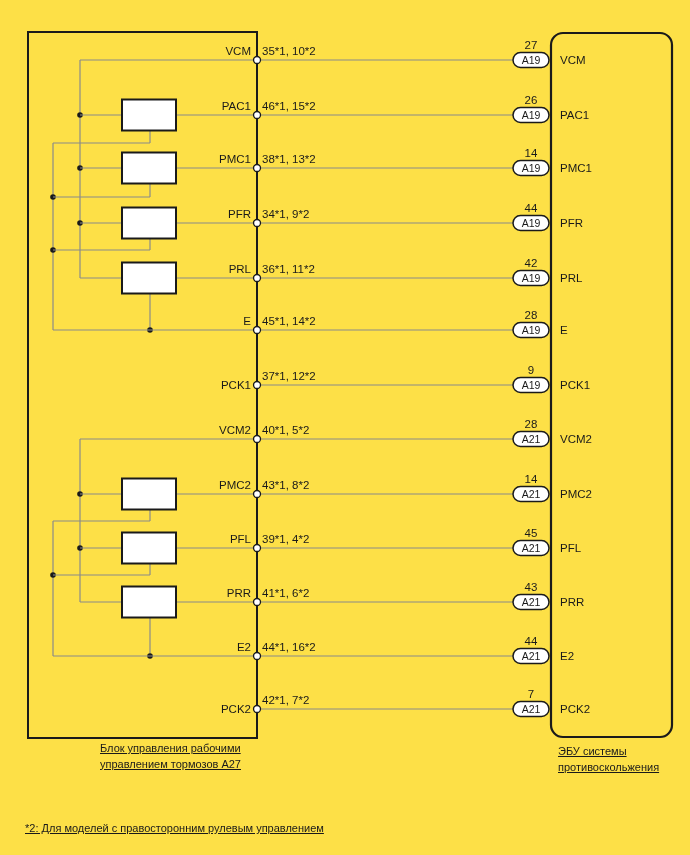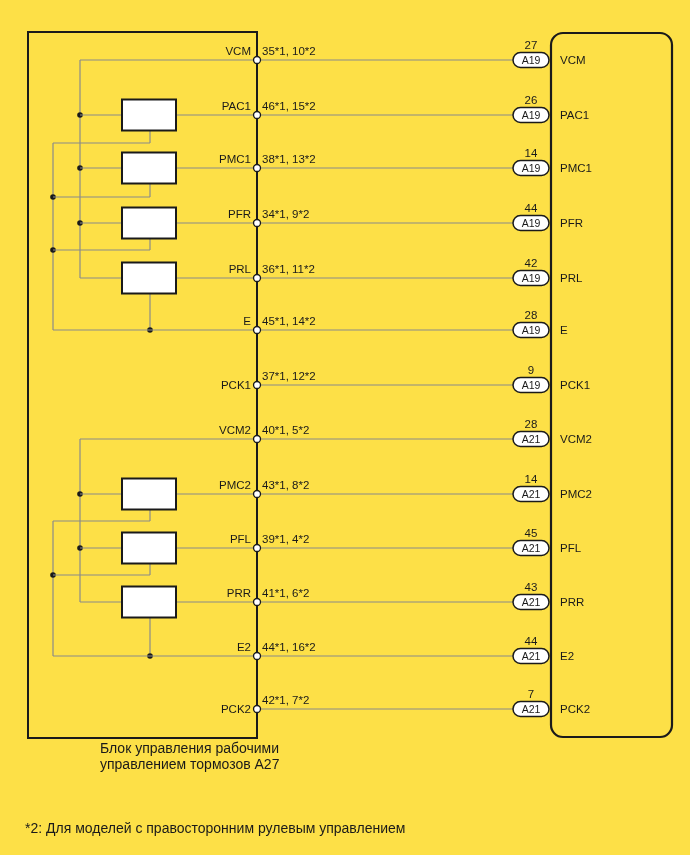--- a/index.html
+++ b/index.html
@@ -1,19 +1,19 @@
 <!DOCTYPE html>
 <html><head>
 <meta charset="utf-8">
 <style>
   html,body{margin:0;padding:0;background:#ffffff;}
   #stage{position:relative;width:690px;height:855px;background:#fde047;overflow:hidden;
          font-family:"Liberation Sans", sans-serif;color:#1a1a1a;}
   #wiring-svg{position:absolute;left:0;top:0;}
-  .cap{position:absolute;font-size:14px;line-height:15.5px;color:#1a1a1a;white-space:nowrap;}
+  .cap{position:absolute;font-size:11px;line-height:15.5px;color:#1a1a1a;white-space:nowrap;text-decoration:underline;}
 </style>
 </head>
 <body>
 
 <div id="stage">
   <svg id="wiring-svg" width="690" height="855" viewBox="0 0 690 855">
       <line x1="80" y1="60" x2="80" y2="278" stroke="#8a8a8a" stroke-width="1.2"></line>
       <circle cx="80" cy="115" r="2.8" fill="#1a1a1a"></circle>
       <circle cx="80" cy="168" r="2.8" fill="#1a1a1a"></circle>
       <circle cx="80" cy="223" r="2.8" fill="#1a1a1a"></circle>
@@ -170,15 +170,19 @@
       <text x="531" y="698" text-anchor="middle" font-size="11.5" fill="#1a1a1a" font-family="&quot;Liberation Sans&quot;, sans-serif">7</text>
       <text x="531" y="712.8" text-anchor="middle" font-size="10.5" fill="#1a1a1a" font-family="&quot;Liberation Sans&quot;, sans-serif">A21</text>
       <text x="560" y="713" text-anchor="start" font-size="11.5" fill="#1a1a1a" font-family="&quot;Liberation Sans&quot;, sans-serif">PCK2</text>
     </svg>
 
   <div class="cap" style="left:100px;top:741px;">
     <div>Блок управления рабочими</div>
     <div>управлением тормозов A27</div>
   </div>
 
+  <div class="cap" style="left:558px;top:744px;">
+    <div>ЭБУ системы</div>
+    <div>противоскольжения</div>
+  </div>
 
   <div class="cap" style="left:25px;top:821px;">*2: Для моделей с правосторонним рулевым управлением</div>
 </div>
 
 </body></html>

